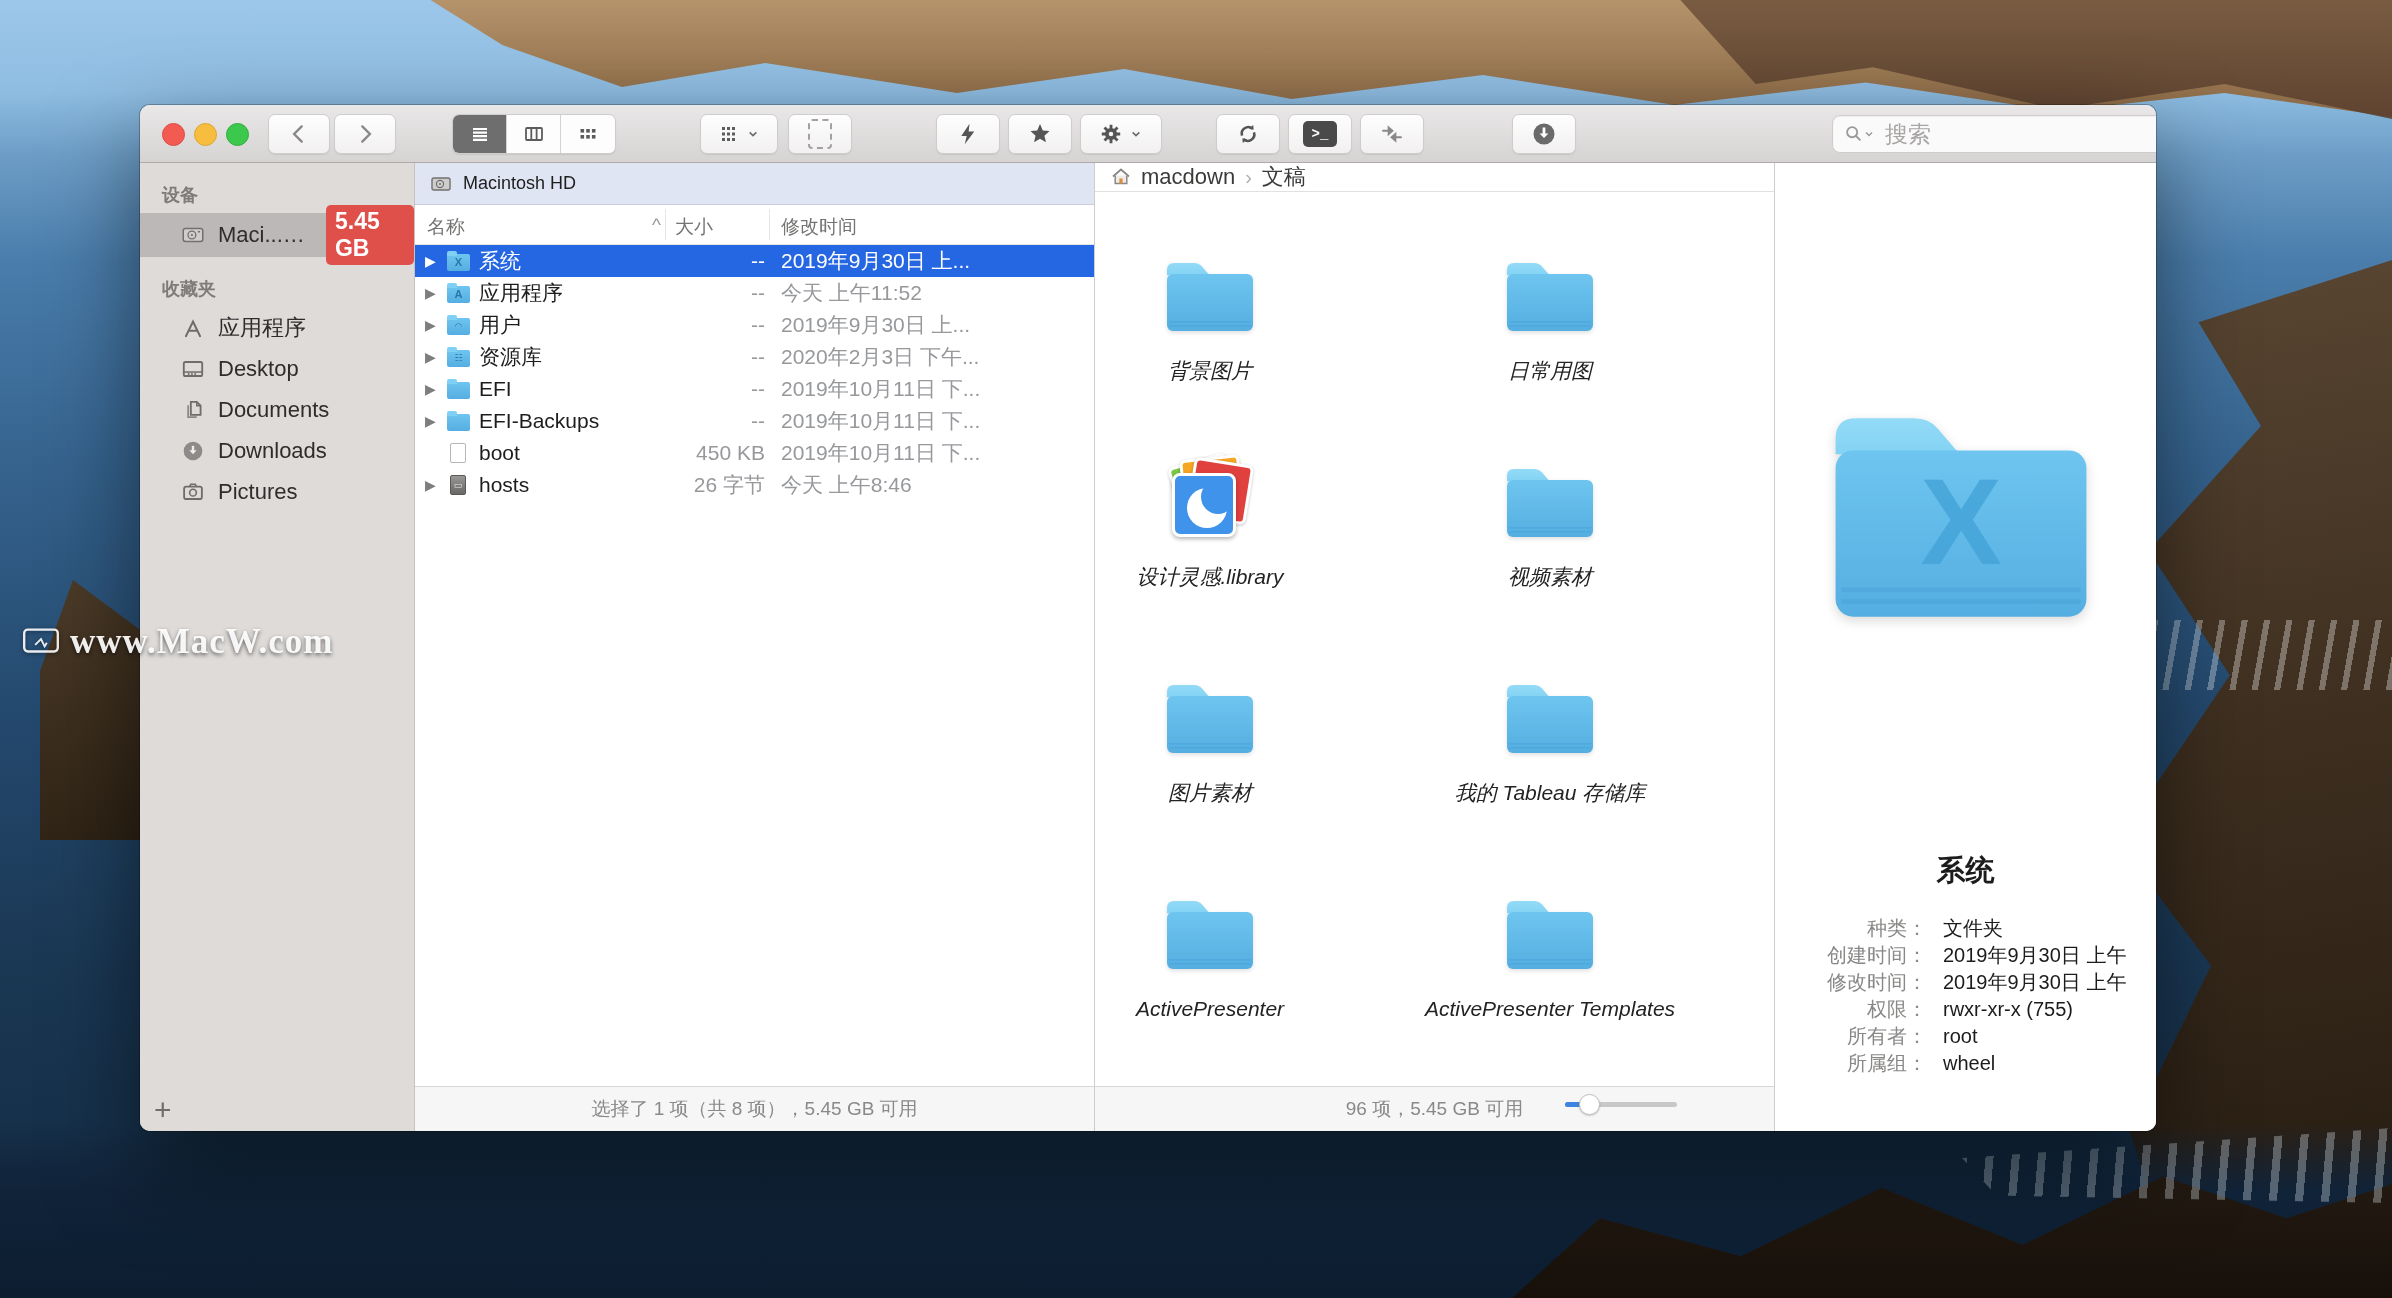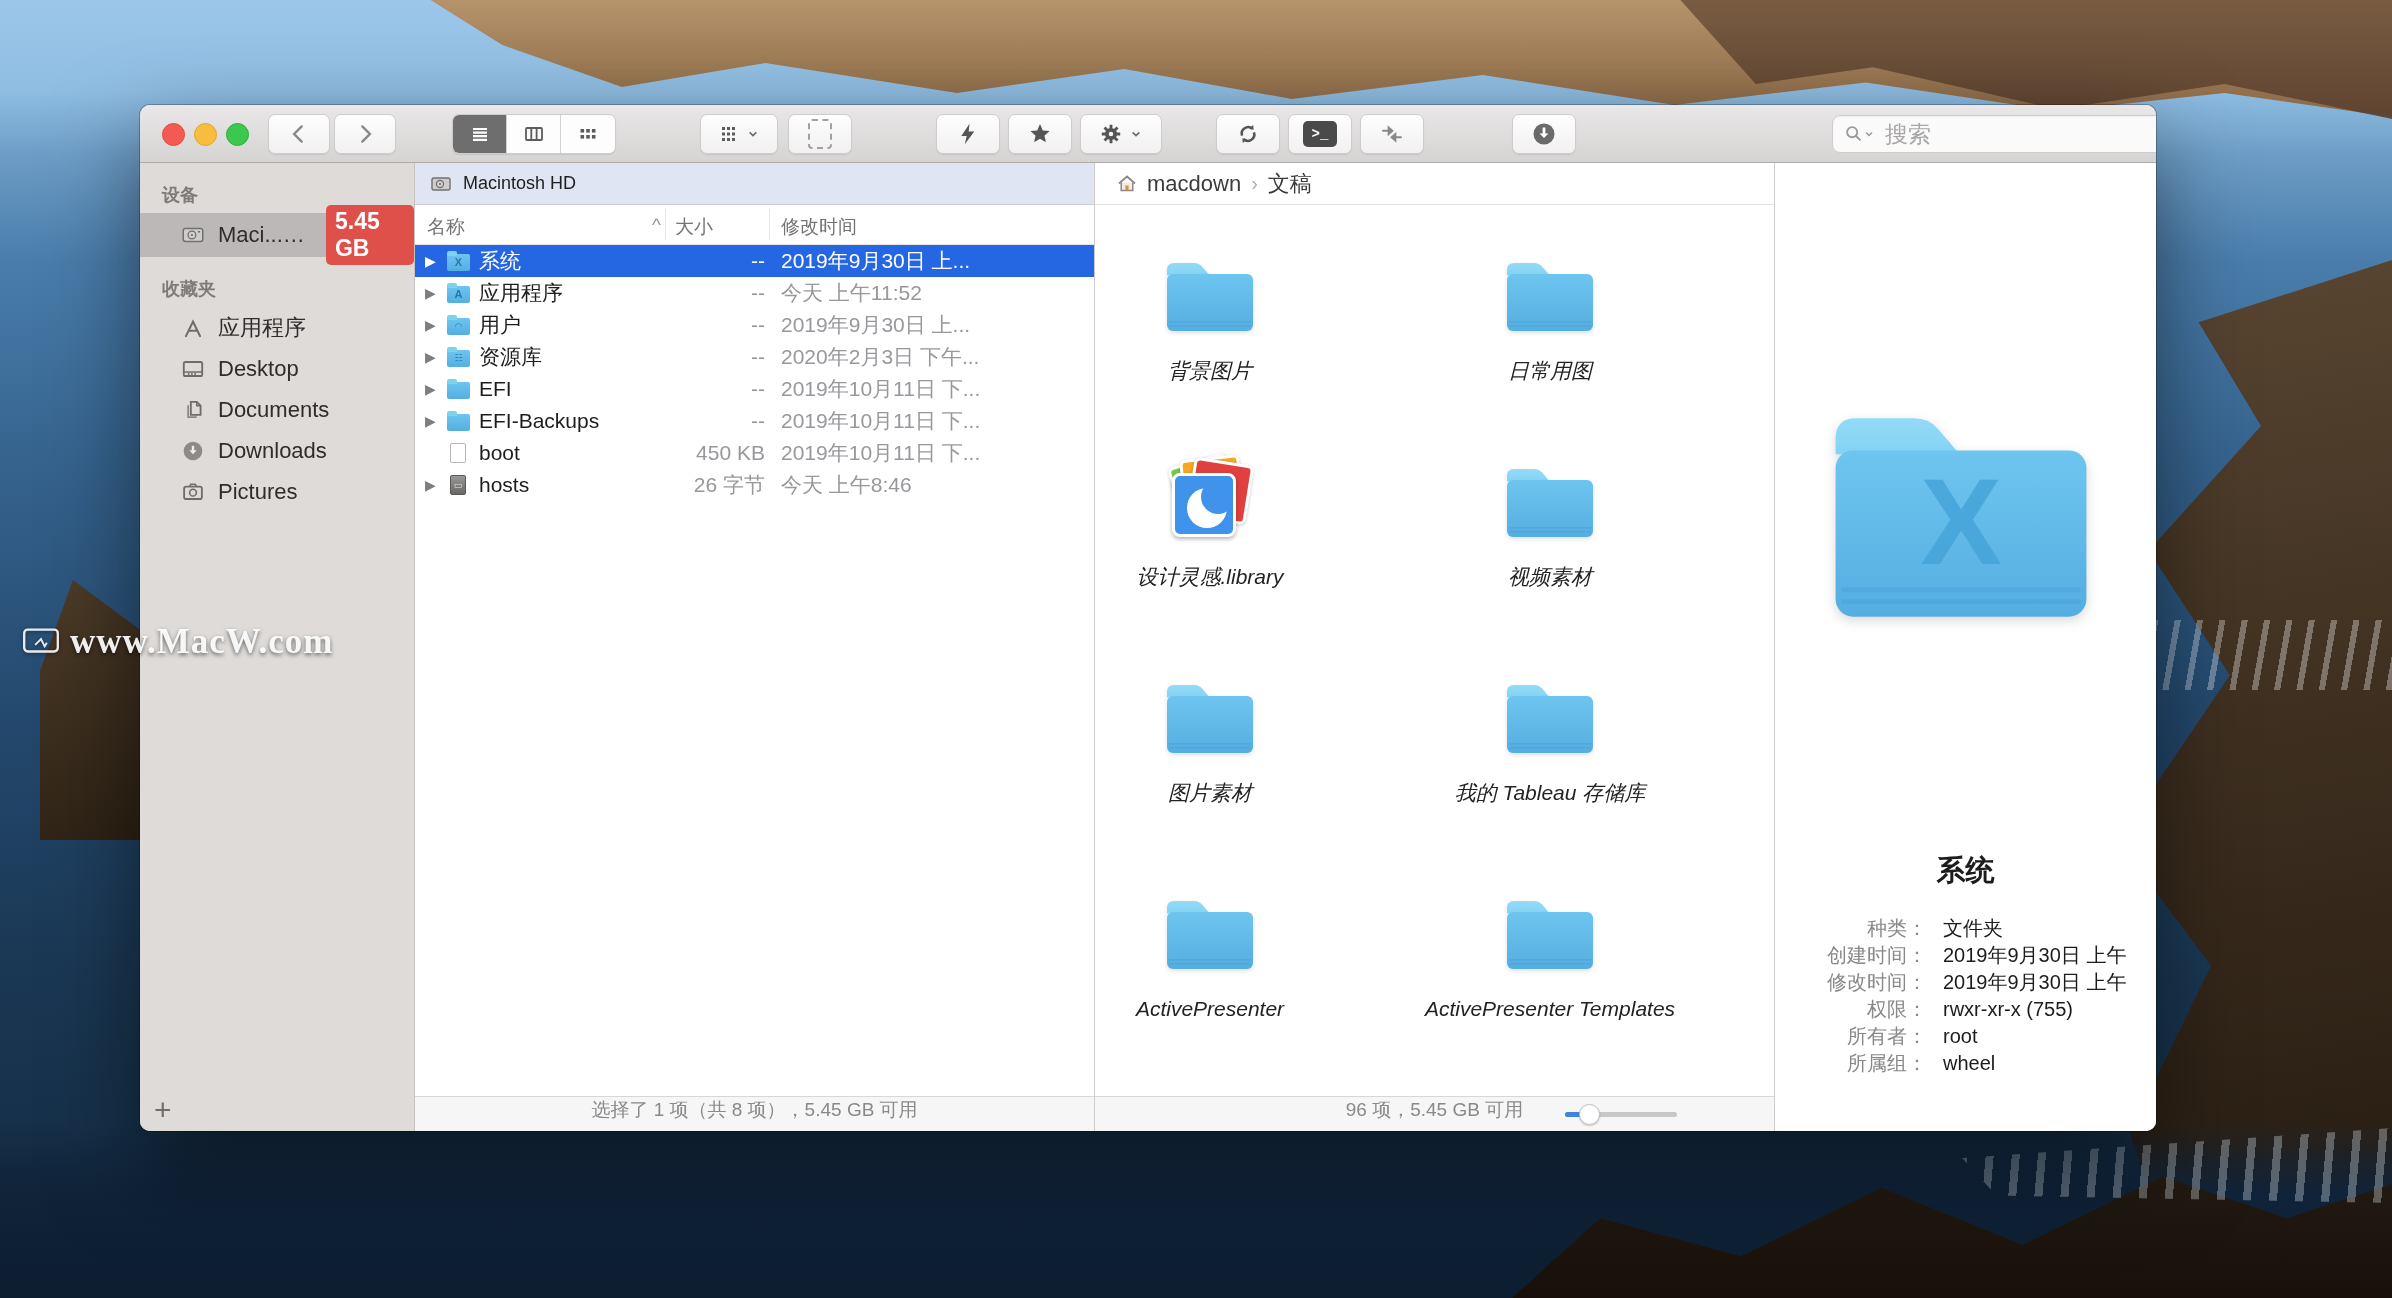--- a/index.html
+++ b/index.html
@@ -117,21 +117,21 @@
   .lrow[data-icon="folder-apps"] .mini::after{content:"A";}
   .lrow[data-icon="folder-users"] .mini::after{content:"◠";font-size:9px;}
   .lrow[data-icon="folder-library"] .mini::after{content:"☷";font-size:9px;}
   .lrow[data-icon="file"] .mini,.lrow[data-icon="file-exec"] .mini{background:#fff;border:1px solid #b8b6b5;border-radius:2px;width:16px;height:20px;margin-left:3px;margin-top:0;}
   .lrow[data-icon="file"] .mini::before,.lrow[data-icon="file-exec"] .mini::before{display:none;}
   .lrow[data-icon="file-exec"] .mini{background:linear-gradient(180deg,#9a9896,#6a6866);border-color:#5a5856;}
   .lrow[data-icon="file-exec"] .mini::after{content:"▭";color:#e8e6e4;font-size:9px;}
 
   
   .icon-pane{position:relative;width:680px;flex:none;background:#fff;border-right:1px solid #cfcdcb;}
-  .breadcrumb{height:42px;border-bottom:1px solid #e2e1e0;display:flex;align-items:center;padding-left:20px;gap:8px;font-size:22px;color:#3c3b3a;}
+  .breadcrumb{height:29px;border-bottom:1px solid #e2e1e0;display:flex;align-items:center;padding-left:14px;gap:8px;font-size:22px;color:#3c3b3a;}
   .bc-sep{color:#b0aeac;font-size:20px;padding:0 2px;}
   .grid{position:absolute;top:42px;left:0;right:0;bottom:35px;overflow:hidden;}
   .grid-cell{position:absolute;width:320px;text-align:center;font-style:italic;}
   .grid-cell:nth-child(odd){left:-45px;}
   .grid-cell:nth-child(even){left:295px;}
   .grid-cell:nth-child(1),.grid-cell:nth-child(2){top:42px;}
   .grid-cell:nth-child(3),.grid-cell:nth-child(4){top:248px;}
   .grid-cell:nth-child(5),.grid-cell:nth-child(6){top:464px;}
   .grid-cell:nth-child(7),.grid-cell:nth-child(8){top:680px;}
   .grid-cell .icon-slot{height:92px;display:flex;align-items:flex-end;justify-content:center;}
@@ -142,22 +142,22 @@
   .photos-lib{position:relative;width:88px;height:88px;}
   .pl-card{position:absolute;width:60px;height:60px;border:3px solid #fff;border-radius:6px;box-shadow:0 1px 3px rgba(0,0,0,.25);}
   .pl-green{left:8px;top:2px;background:#7ac943;transform:rotate(-16deg);}
   .pl-yellow{left:16px;top:0px;background:#f5a623;transform:rotate(-6deg);}
   .pl-red{left:24px;top:4px;background:#e0413e;transform:rotate(9deg);}
   .pl-front{position:absolute;left:6px;top:16px;width:64px;height:64px;background:#3f93ea;border:3px solid #fff;border-radius:8px;box-shadow:0 2px 4px rgba(0,0,0,.3);overflow:hidden;}
   .pl-moon{position:absolute;left:12px;top:12px;width:40px;height:40px;border-radius:50%;background:#fff;}
   .pl-moon::after{content:"";position:absolute;left:14px;top:-8px;width:34px;height:34px;border-radius:50%;background:#3f93ea;}
 
   
-  .status-bar{position:absolute;left:0;right:0;bottom:0;height:35px;background:#f7f6f6;border-top:1px solid #d8d6d6;
-    display:flex;align-items:flex-start;justify-content:center;font-size:19px;color:#8a8988;}
+  .status-bar{position:absolute;left:0;right:0;bottom:0;height:45px;background:#f7f6f6;border-top:1px solid #d8d6d6;
+    display:flex;align-items:center;justify-content:center;font-size:19px;color:#8a8988;}
   .slider{position:absolute;left:470px;top:15px;width:112px;height:5px;border-radius:3px;background:#c9c8c7;}
   .slider .fill{position:absolute;left:0;top:0;bottom:0;width:24px;border-radius:3px;background:#3f84e0;}
   .slider .knob{position:absolute;left:14px;top:-8px;width:21px;height:21px;border-radius:50%;background:#fff;border:1px solid #c2c1c0;box-shadow:0 1px 2px rgba(0,0,0,.2);}
 
   
   .preview{position:relative;flex:1;background:#fff;}
   .pv-folder{position:absolute;left:40px;top:232px;width:292px;height:245px;filter:drop-shadow(0 4px 6px rgba(0,0,0,.15));}
   .pv-title{position:absolute;left:0;right:0;top:688px;text-align:center;font-size:29px;font-weight:600;color:#1c1c1c;}
   .pv-details{position:absolute;left:0;right:0;top:752px;}
   .pv-row{display:flex;height:27px;align-items:center;font-size:20px;}

